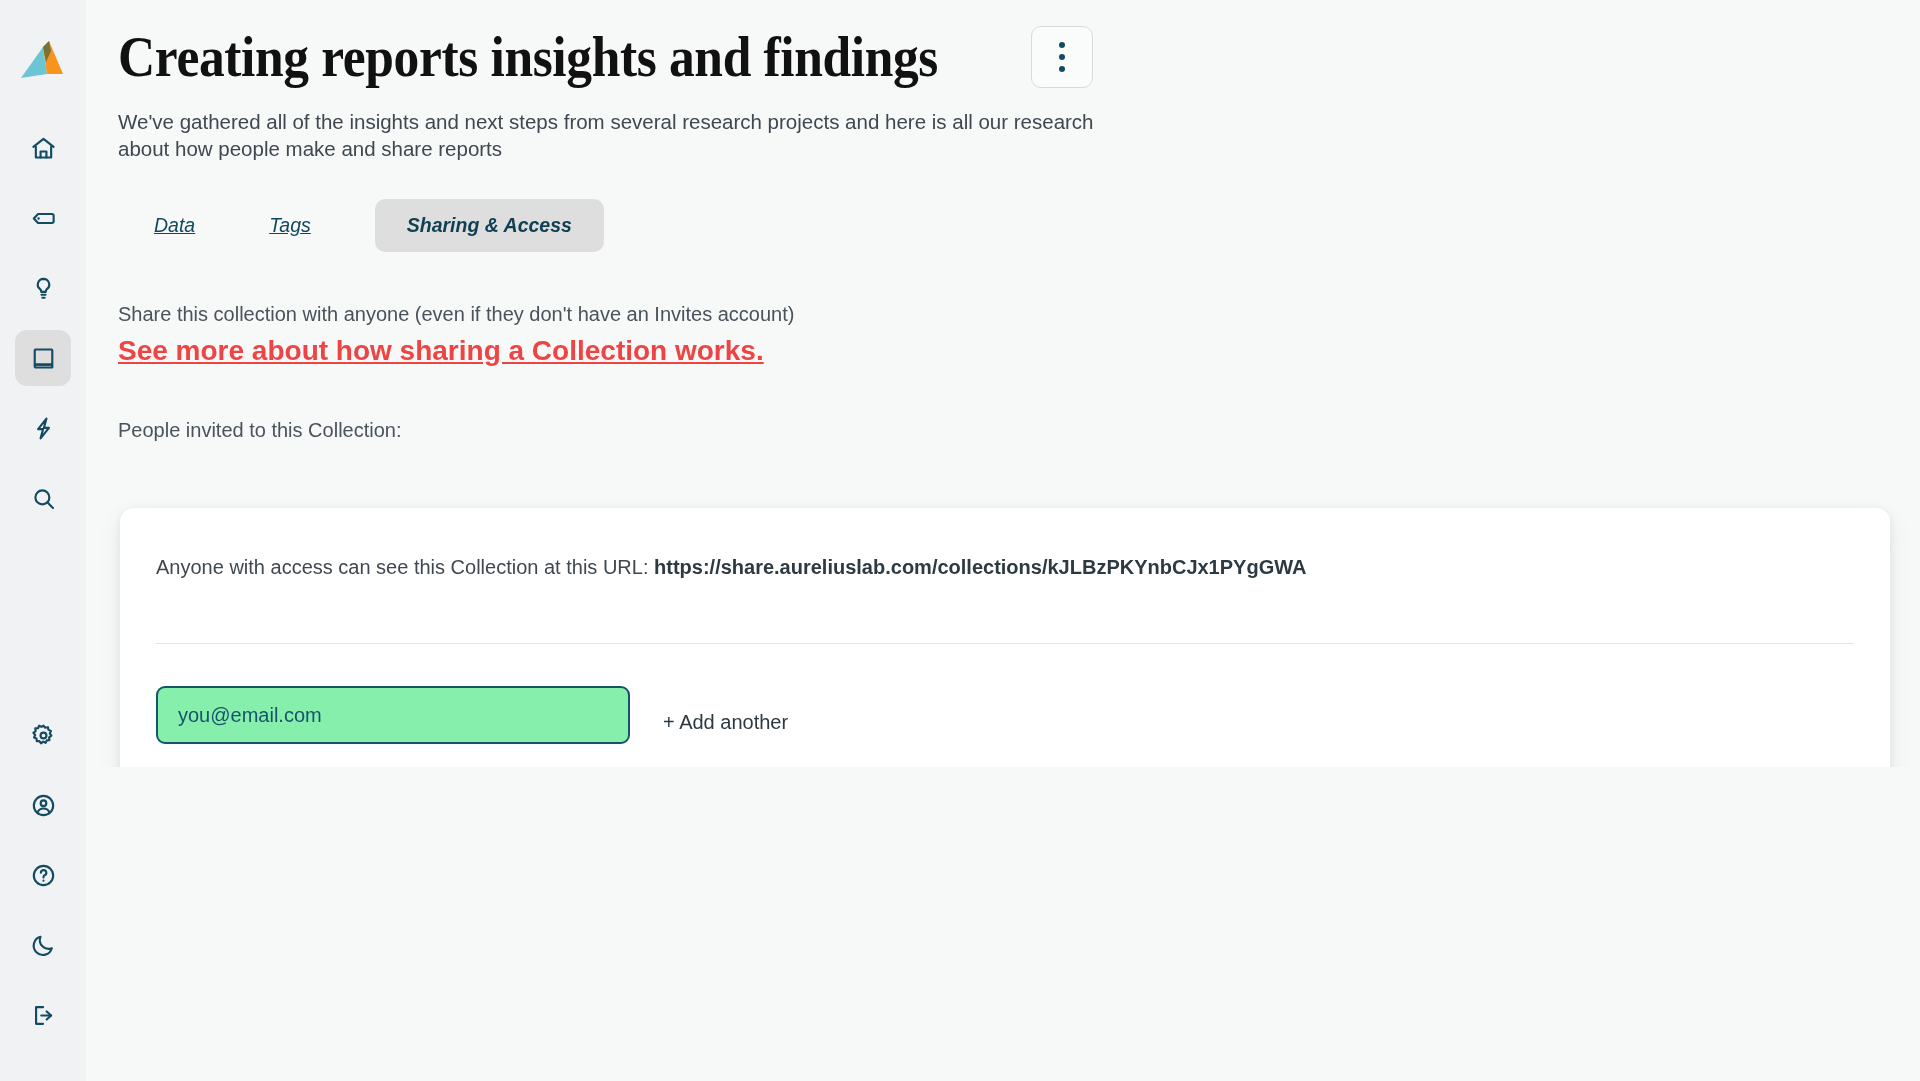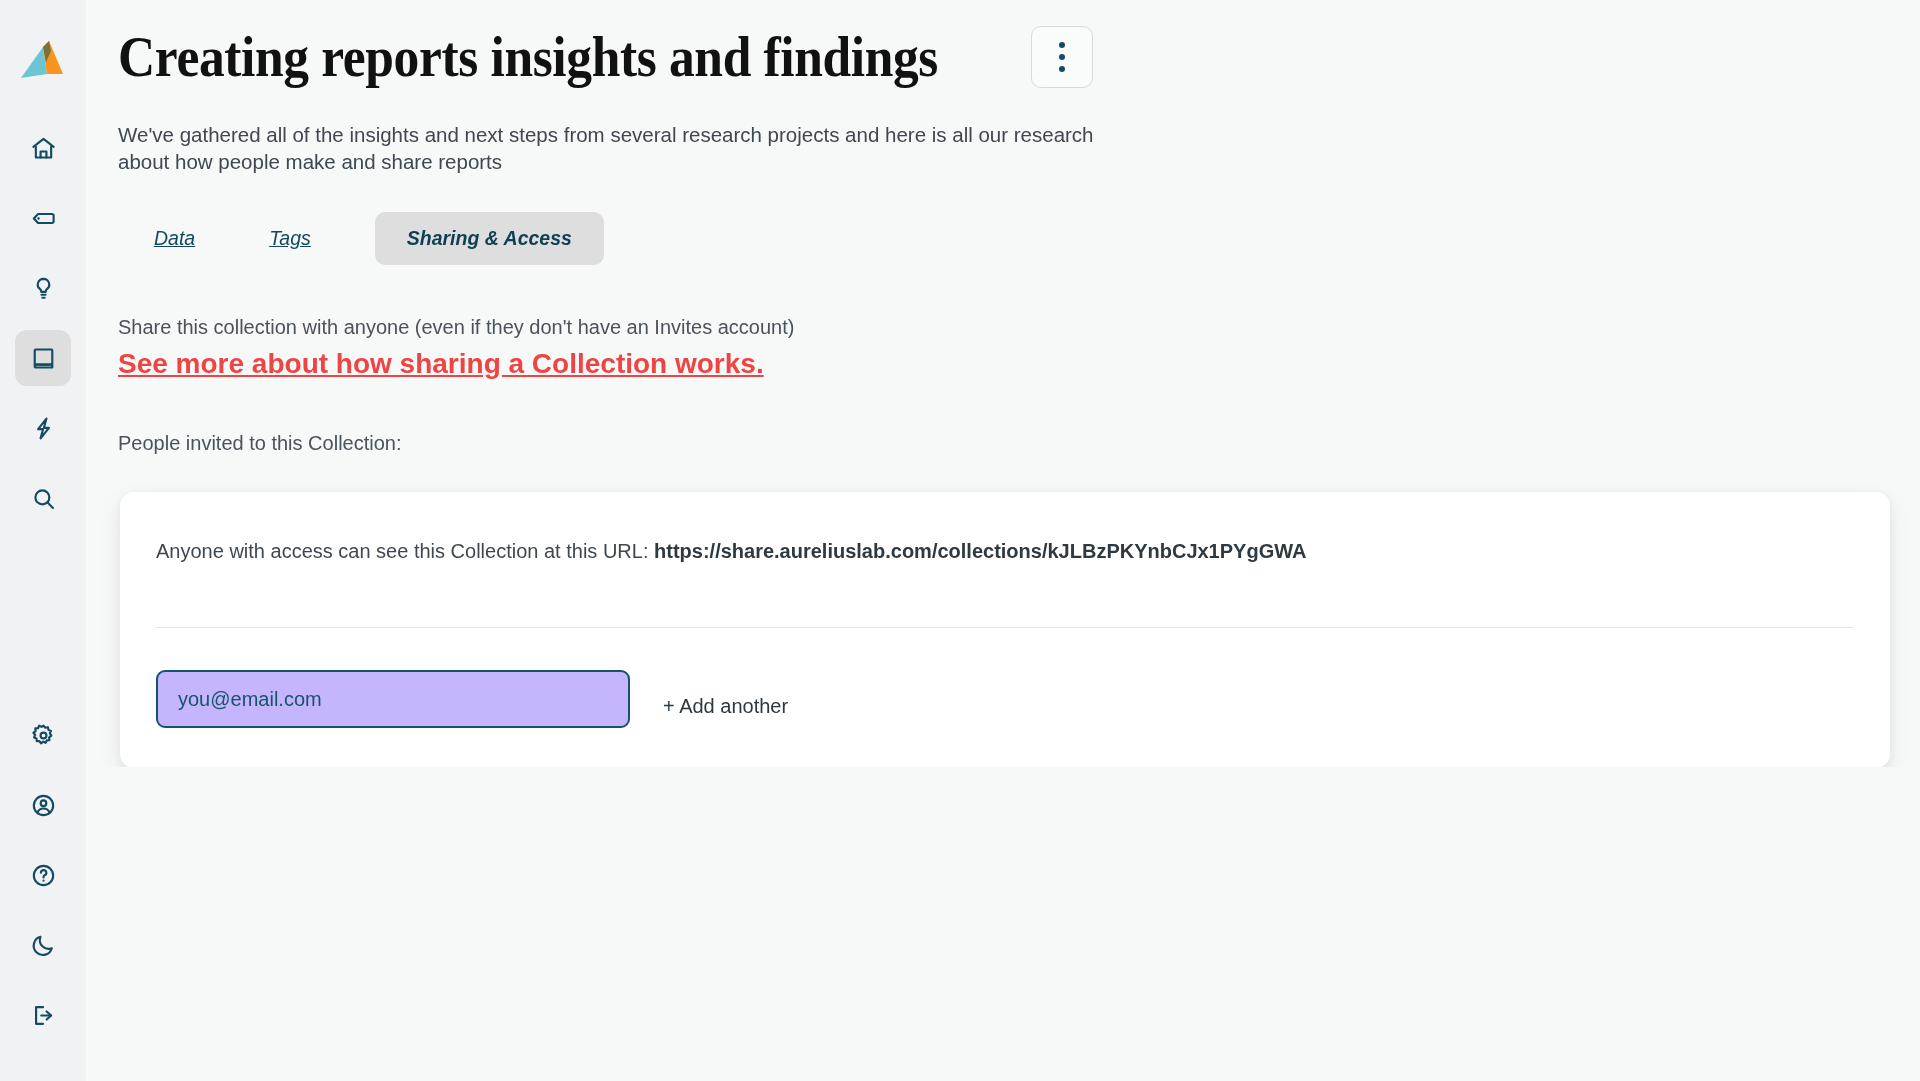--- a/index.html
+++ b/index.html
@@ -79,21 +79,21 @@
     cursor: pointer;
   }
   .kebab-btn i {
     display: block;
     width: 6px; height: 6px;
     border-radius: 50%;
     background: #134b63;
   }
 
   .subtitle {
-    margin: 32px 0 0 32px;
+    margin: 19px 0 0 32px;
     max-width: 980px;
     font-size: 20.5px;
     line-height: 1.34;
     color: #3f4850;
   }
 
   .tabs {
     margin: 36px 0 0 32px;
     display: flex;
     align-items: center;
@@ -137,21 +137,21 @@
   .invited-label {
     margin: 52px 0 0 32px;
     font-size: 20px;
     color: #4a535b;
   }
 
   
   .card {
     position: absolute;
     left: 34px;
-    top: 492px;
+    top: 508px;
     width: 1770px;
     background: #ffffff;
     border-radius: 14px;
     box-shadow: 0 2px 10px rgba(26,32,44,0.08), 0 10px 28px rgba(26,32,44,0.06);
     padding: 38px 34px 40px 34px;
   }
   .card-url-line {
     font-size: 20px;
     color: #3f4850;
     padding: 10px 0 0 2px;
@@ -171,21 +171,21 @@
   }
   .email-input {
     width: 474px;
     height: 58px;
     border: 2px solid #17546c;
     border-radius: 9px;
     padding: 0 20px;
     font-size: 20px;
     font-family: "Liberation Sans", sans-serif;
     color: #17546c;
-    background: #c4b5fd;
+    background: #86efac;
     outline: none;
   }
   .email-input::placeholder { color: #17546c; opacity: 1; }
   .add-another {
     margin-left: 33px;
     font-size: 20px;
     color: #2d3840;
     cursor: pointer;
     margin-top: 15px;
   }

